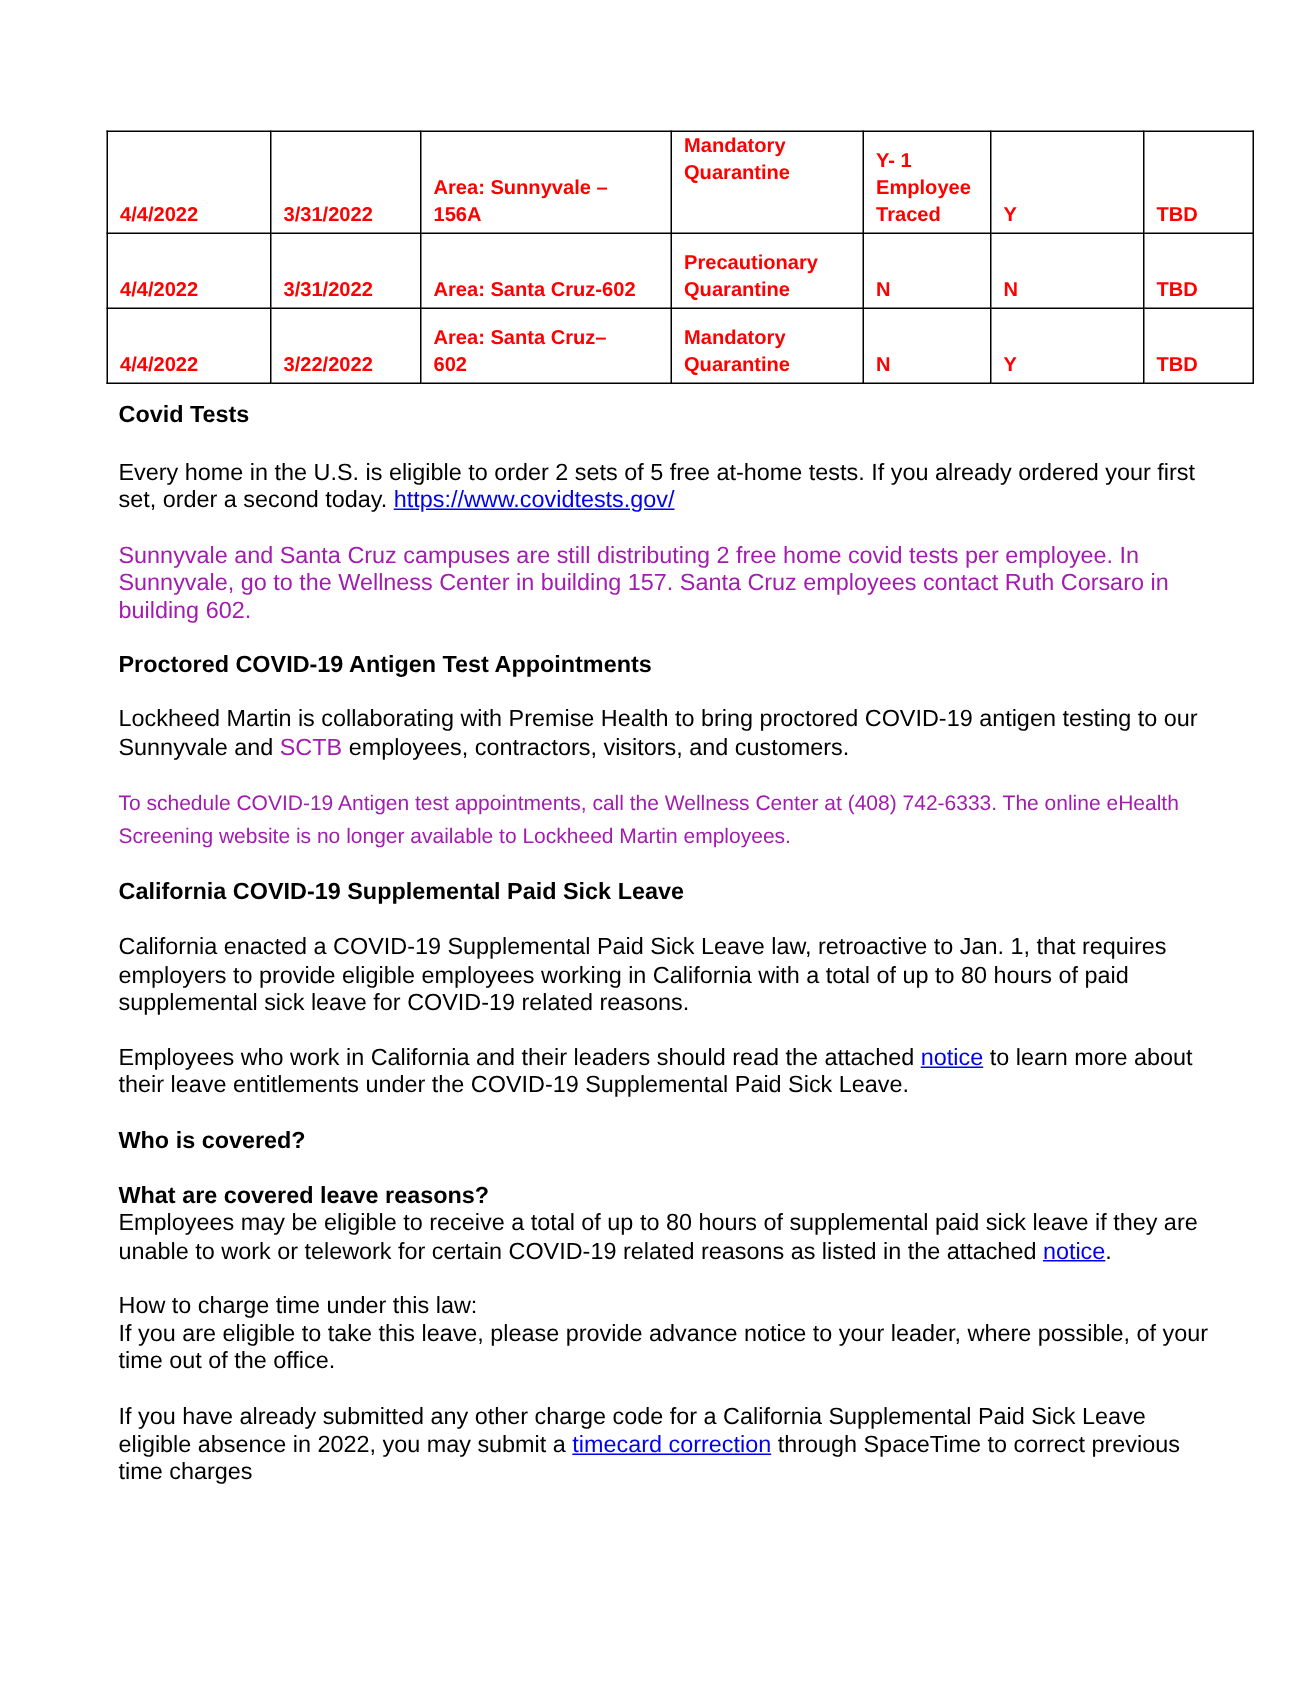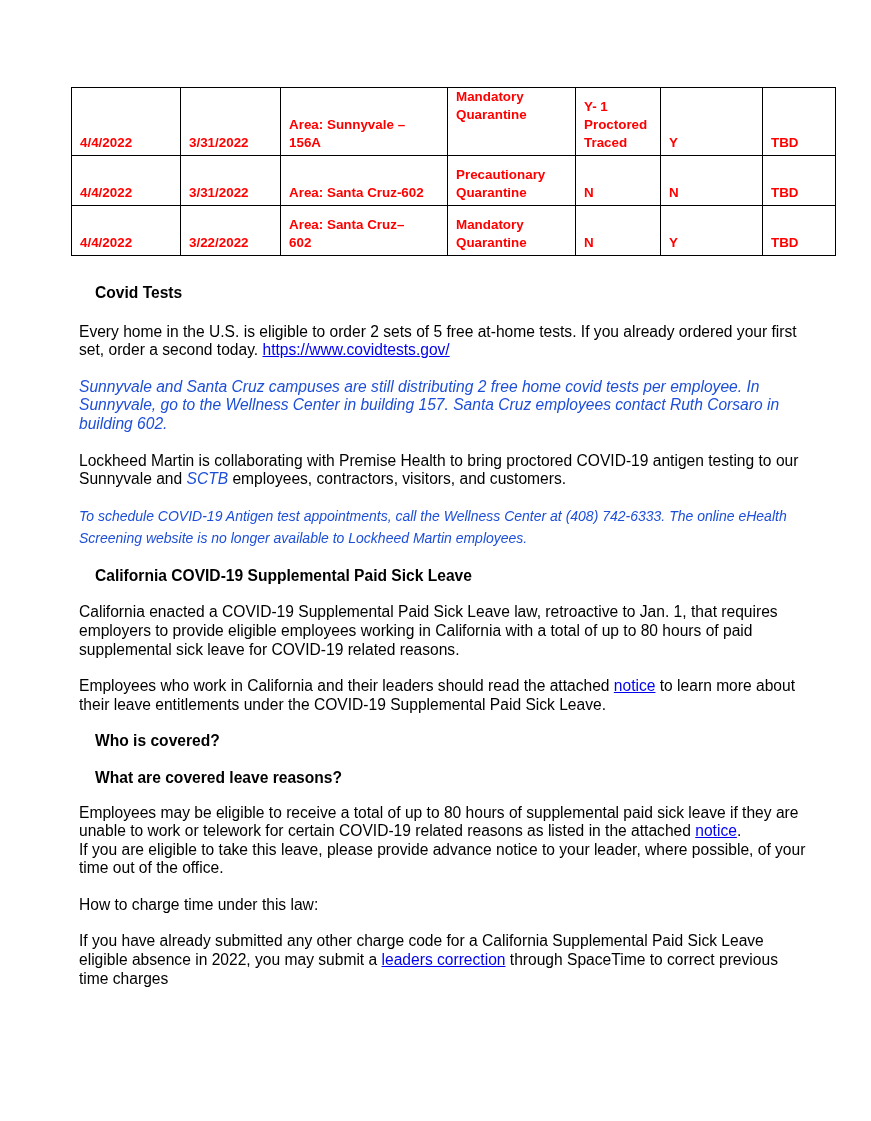--- a/index.html
+++ b/index.html
@@ -10,23 +10,23 @@
   table.cases { position: absolute; left: 71px; top: 87px; border-collapse: collapse;
                 width: 764px; table-layout: fixed; }
   table.cases td { border: 1px solid #000; color: #ff0000; font-weight: bold; font-size: 13.4px;
                    line-height: 18px; padding: 0 0 3px 8px; vertical-align: bottom; }
   table.cases td.top { vertical-align: top; padding-top: 0; }
   tr.r1 td { height: 64px; }
   tr.r2 td { height: 46px; }
   tr.r3 td { height: 46px; }
 
   .content { position: absolute; left: 79px; top: 268px; width: 730px; font-size: 15.6px; line-height: 18.6px; }
-  .h { font-weight: bold; margin: 16px; }
+  .h { font-weight: bold; margin: 0; }
   p { margin: 0; }
-  .red { color: #1d4ed8; font-style: italic; }
+  .red { color: #a21caf; }
   a.link { color: #0000ee; text-decoration: underline; }
   .calibri { font-size: 14px; line-height: 22px; }
 </style>
 </head>
 <body>
 
 <div class="page">
 
   <table class="cases">
     <colgroup>
@@ -37,21 +37,21 @@
         <col style="width:85px">
         <col style="width:102px">
         <col style="width:73px">
     </colgroup>
     <tbody>
         <tr class="r1">
       <td>4/4/2022</td>
       <td>3/31/2022</td>
       <td><span>Area: Sunnyvale –</span><br><span>156A</span></td>
       <td class="top"><span>Mandatory</span><br><span>Quarantine</span></td>
-      <td><span>Y- 1</span><br><span>Proctored</span><br><span>Traced</span></td>
+      <td><span>Y- 1</span><br><span>Employee</span><br><span>Traced</span></td>
       <td>Y</td>
       <td>TBD</td>
     </tr>
     <tr class="r2">
       <td>4/4/2022</td>
       <td>3/31/2022</td>
       <td>Area: Santa Cruz-602</td>
       <td><span>Precautionary</span><br><span>Quarantine</span></td>
       <td>N</td>
       <td>N</td>
@@ -67,30 +67,31 @@
       <td>TBD</td>
     </tr>
   </tbody>
     </table>
 
   <div class="content">
     <p class="h">Covid Tests</p>
     <p style="margin-top:20px"><span>Every home in the U.S. is eligible to order 2 sets of 5 free at-home tests. If you already ordered your first set, order a second today.  </span><a class="link" href="#">https://www.covidtests.gov/</a></p>
     <p class="red" style="margin-top:18px">Sunnyvale and Santa Cruz campuses are still distributing 2 free home covid tests per employee. In Sunnyvale, go to the Wellness Center in building 157. Santa Cruz employees contact Ruth Corsaro in building 602.</p>
 
+    <p class="h" style="margin-top:17px">Proctored COVID-19 Antigen Test Appointments</p>
     <p style="margin-top:18px"><span>Lockheed Martin is collaborating with Premise Health to bring proctored COVID-19 antigen testing to our Sunnyvale and </span><span class="red">SCTB</span><span> employees, contractors, visitors, and customers.</span></p>
     <p class="red calibri" style="margin-top:16px">To schedule COVID-19 Antigen test appointments, call the Wellness Center at (408) 742-6333. The online eHealth Screening website is no longer available to Lockheed Martin employees.</p>
 
     <p class="h" style="margin-top:18px">California COVID-19 Supplemental Paid Sick Leave</p>
     <p style="margin-top:18px">California enacted a COVID-19 Supplemental Paid Sick Leave law, retroactive to Jan. 1, that requires employers to provide eligible employees working in California with a total of up to 80 hours of paid supplemental sick leave for COVID-19 related reasons.</p>
     <p style="margin-top:18px"><span>Employees who work in California and their leaders should read the attached </span><a class="link" href="#">notice</a><span> to learn more about their leave entitlements under the COVID-19 Supplemental Paid Sick Leave.</span></p>
 
     <p class="h" style="margin-top:18px">Who is covered?</p>
 
     <p class="h" style="margin-top:18px">What are covered leave reasons?</p>
     <p><span>Employees may be eligible to receive a total of up to 80 hours of supplemental paid sick leave if they are unable to work or telework for certain COVID-19 related reasons as listed in the attached </span><a class="link" href="#">notice</a><span>.</span></p>
 
+    <p style="margin-top:18px">How to charge time under this law:</p>
     <p>If you are eligible to take this leave, please provide advance notice to your leader, where possible, of your time out of the office.</p>
-    <p style="margin-top:18px">How to charge time under this law:</p>
 
-    <p style="margin-top:18px"><span>If you have already submitted any other charge code for a California Supplemental Paid Sick Leave eligible absence in 2022, you may submit a </span><a class="link" href="#">leaders correction</a><span> through SpaceTime to correct previous time charges</span></p>
+    <p style="margin-top:18px"><span>If you have already submitted any other charge code for a California Supplemental Paid Sick Leave eligible absence in 2022, you may submit a </span><a class="link" href="#">timecard correction</a><span> through SpaceTime to correct previous time charges</span></p>
   </div>
 </div>
 
 </body></html>

